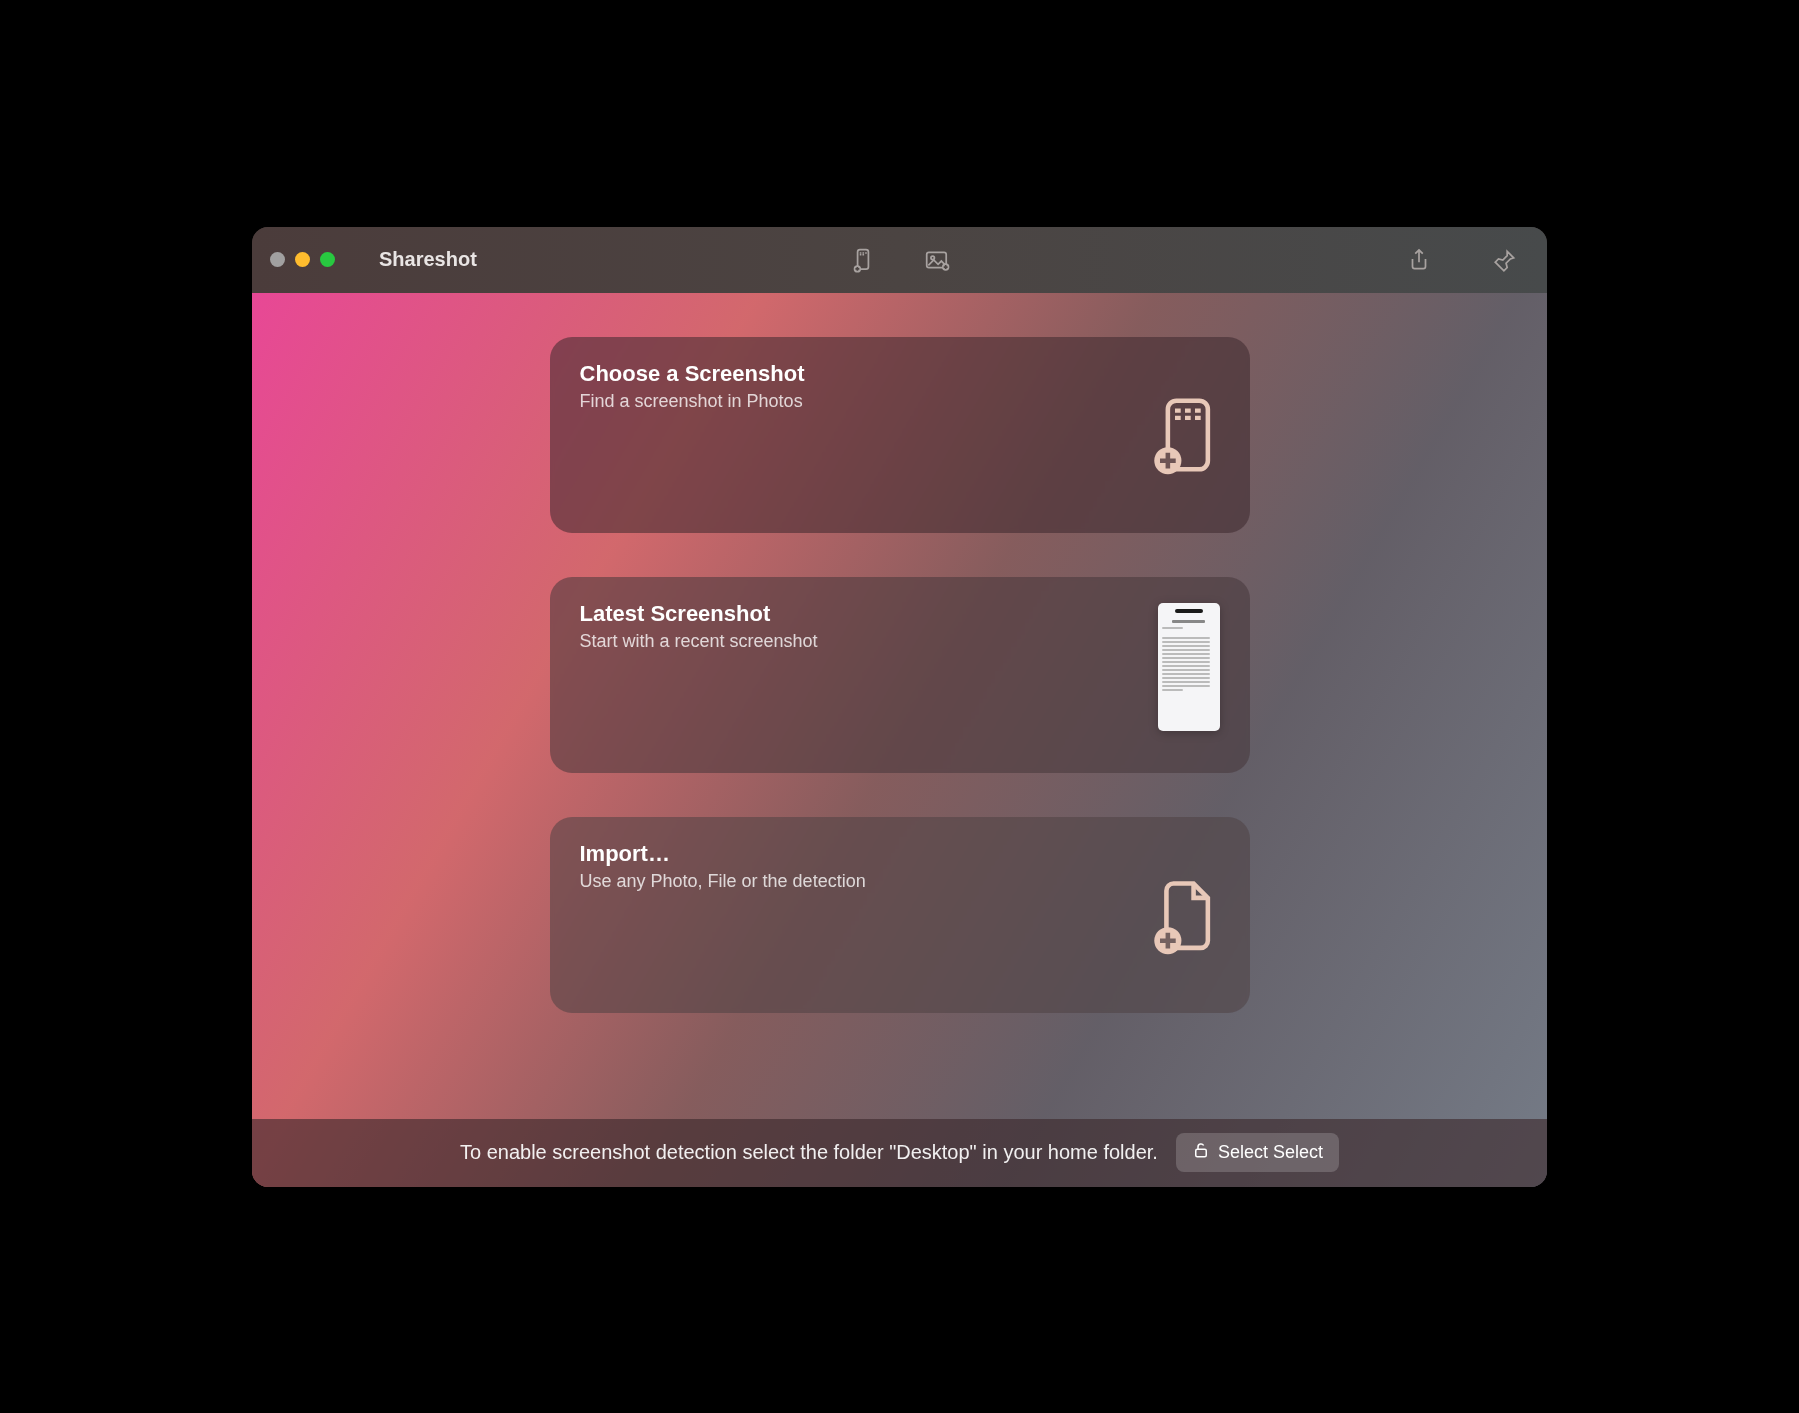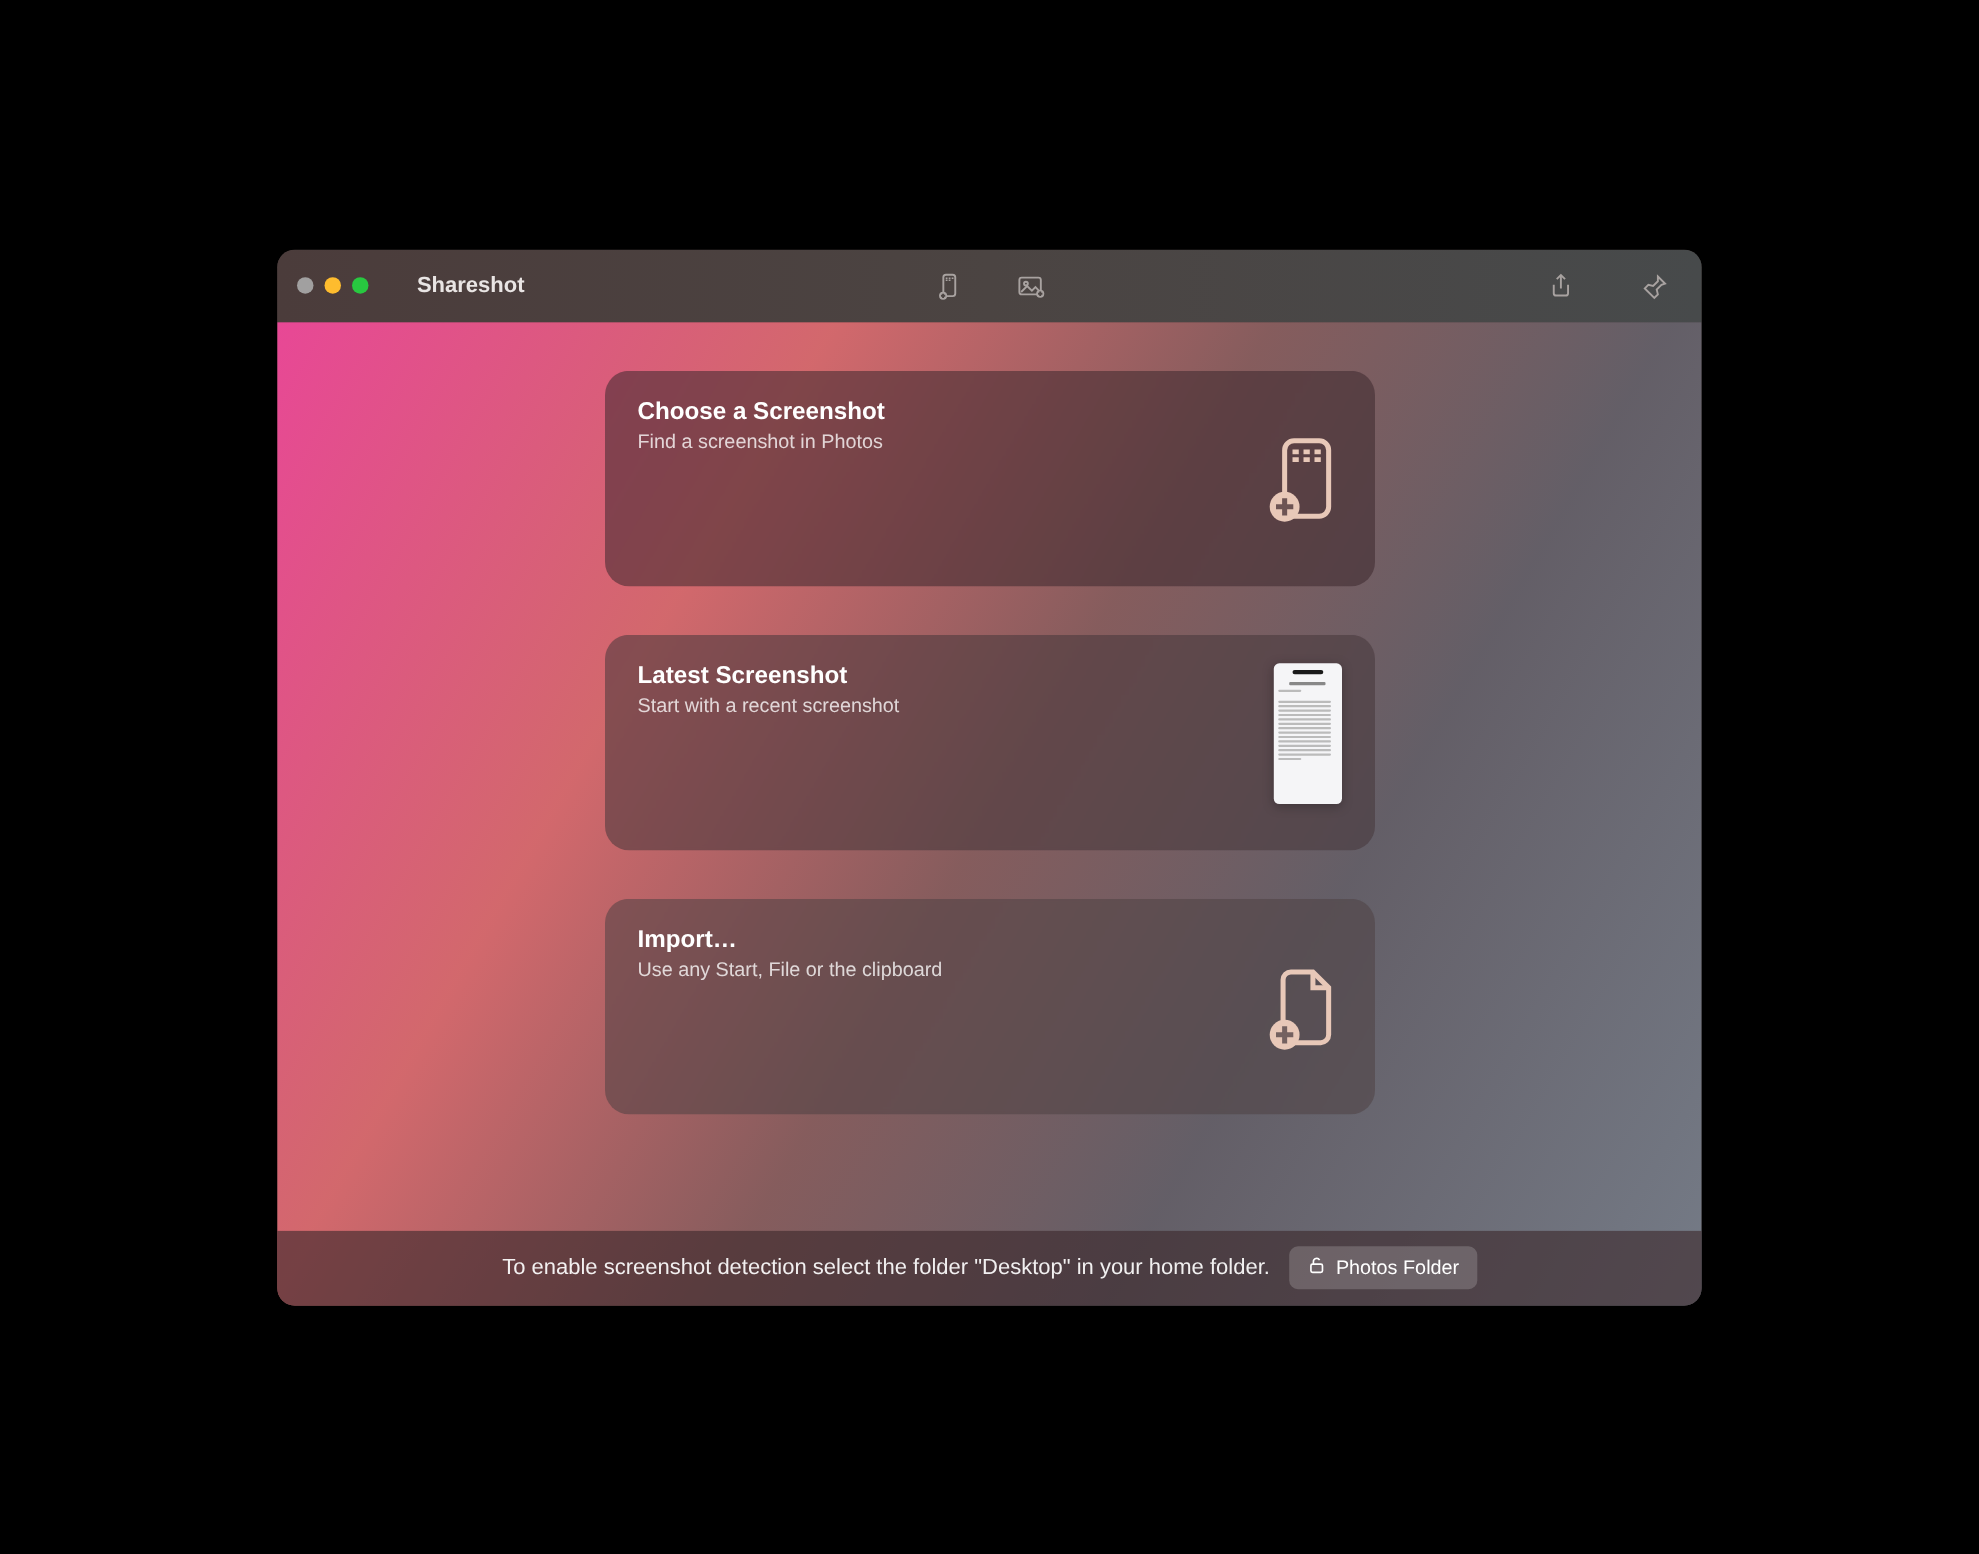--- a/index.html
+++ b/index.html
@@ -241,39 +241,39 @@
           <div class="tline m"></div>
           <div class="tline m"></div>
         <div class="tline m"></div>
           <div class="tline s"></div>
       </div>
     </div>
 
     <div class="card">
       <div class="card-text">
         <div class="card-title">Import…</div>
-        <div class="card-sub">Use any Start, File or the clipboard</div>
+        <div class="card-sub">Use any Photo, File or the detection</div>
       </div>
       <div class="card-icon">
         <svg viewBox="0 0 48 56" fill="none" stroke="currentColor" stroke-width="3.2">
           <path d="M16 6h14l10 10v30a5 5 0 0 1-5 5H16a5 5 0 0 1-5-5V11a5 5 0 0 1 5-5z"></path>
           <path d="M30 6v10h10"></path>
           <circle cx="12" cy="46" r="9.5" fill="currentColor" stroke="none"></circle>
           <path d="M12 40.5v11M6.5 46h11" stroke="#746160" stroke-width="3.2"></path>
         </svg>
       </div>
     </div>
 
     <div class="footer">
       <span class="footer-text">To enable screenshot detection select the folder "Desktop" in your home folder.</span>
       <button class="footer-btn">
         <span>
           <svg viewBox="0 0 24 24" fill="none" stroke="currentColor" stroke-width="2">
             <rect x="5" y="11" width="14" height="10" rx="2"></rect>
             <path d="M8 11V8a4 4 0 0 1 7.5-2"></path>
           </svg>
         </span>
-        <span>Photos Folder</span>
+        <span>Select Select</span>
       </button>
     </div>
 
   </div>
 </div>
 
 </body></html>

